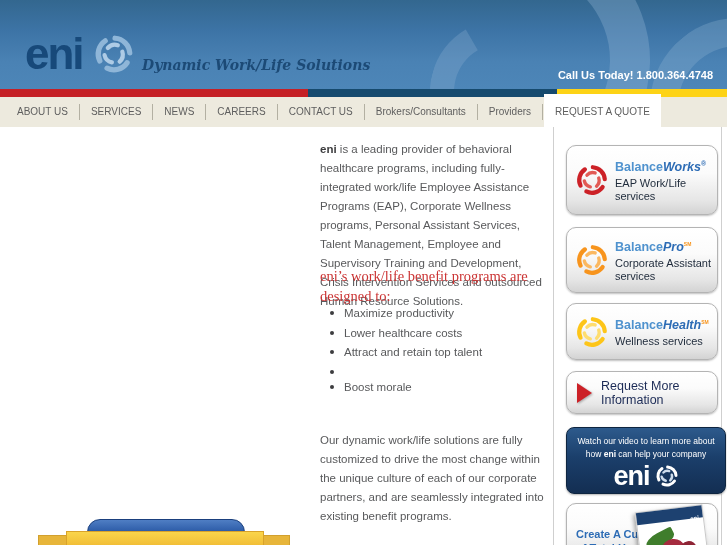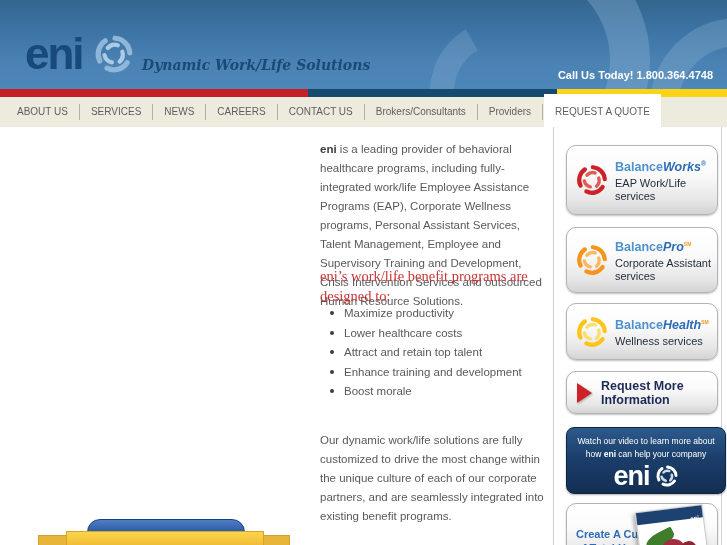--- a/index.html
+++ b/index.html
@@ -83,21 +83,21 @@
   .svc-desc { font-size:11px; color:#1e2a3a; line-height:13px; margin-top:3px; }
 
   #card-works  { top:145px; height:70px; }
   #card-pro    { top:227px; height:66px; }
   #card-health { top:303px; height:57px; }
 
   #card-request { top:371px; height:43px; display:flex; align-items:center; padding-left:10px; box-sizing:border-box; }
   .req-triangle { width:0; height:0; border-left:15px solid #cc2127;
     border-top:10px solid transparent; border-bottom:10px solid transparent;
     filter:drop-shadow(1px 1px 1px rgba(0,0,0,0.3)); margin-right:9px; flex:0 0 auto; }
-  .req-label { font-size:12.5px; font-weight:bold; color:#1c2b56; line-height:14px; width:95px; }
+  .req-label { font-size:12.5px; font-weight:normal; color:#1c2b56; line-height:14px; width:95px; }
 
   
   .video-banner {
     position:absolute; left:566px; top:427px; width:160px; height:67px; box-sizing:border-box;
     border:1px solid #0e2540; border-radius:8px; cursor:pointer; text-align:center;
     background:linear-gradient(180deg,#2d5a8c 0%,#1b3f6b 45%,#132e52 100%);
     box-shadow:0 1px 2px rgba(0,0,0,0.3);
   }
   .video-line { color:#ffffff; font-size:8.5px; line-height:11px; margin-top:2px; }
   .video-line:first-child { margin-top:8px; }
@@ -187,21 +187,20 @@
     <div class="bullet-row">
         <span class="bullet-dot"></span>
         <span>Lower healthcare costs</span>
       </div>
     <div class="bullet-row">
         <span class="bullet-dot"></span>
         <span>Attract and retain top talent</span>
       </div>
     <div class="bullet-row">
         <span class="bullet-dot"></span>
-        <span>Enhance training and development</span>
       </div>
     <div class="bullet-row">
         <span class="bullet-dot"></span>
         <span>Boost morale</span>
       </div>
   </div>
 
   <p class="para closing">Our dynamic work/life solutions are fully customized to drive the most change within the unique culture of each of our corporate partners, and are seamlessly integrated into existing benefit programs.</p>
 
 

